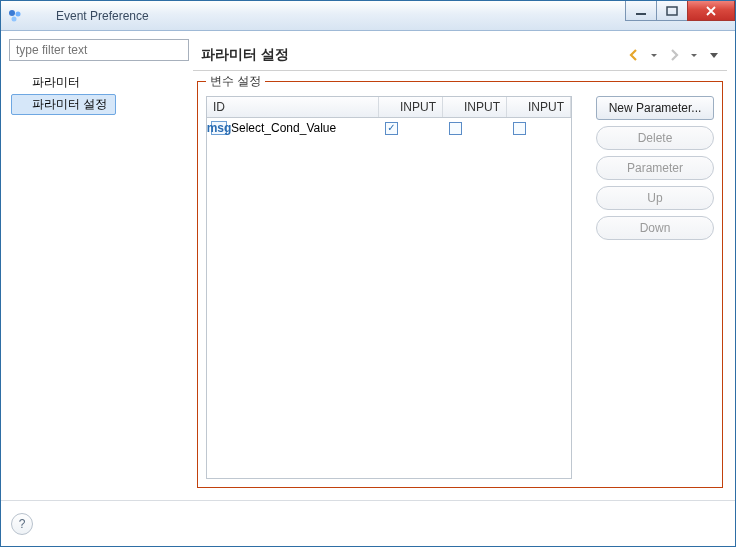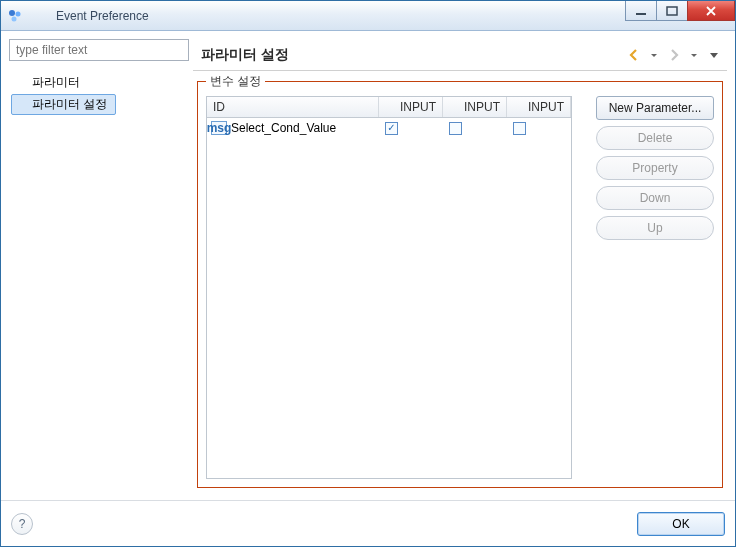--- a/index.html
+++ b/index.html
@@ -258,26 +258,25 @@
               <div class="td col">
                 <span class="chk"></span>
               </div>
             </div>
           </div>
         </div>
 
         <div class="btn-col">
           <button class="btn">New Parameter...</button>
           <button class="btn" disabled="">Delete</button>
-          <button class="btn" disabled="">Property</button>
+          <button class="btn" disabled="">Parameter</button>
+          <button class="btn" disabled="">Up</button>
           <button class="btn" disabled="">Down</button>
-          <button class="btn" disabled="">Up</button>
         </div>
       </div>
     </div>
   </div>
 
   <div class="footer">
     <div class="help">?</div>
     <div class="footer-spacer"></div>
-    <button class="fbtn default">OK</button>
   </div>
 </div>
 
 </body></html>

